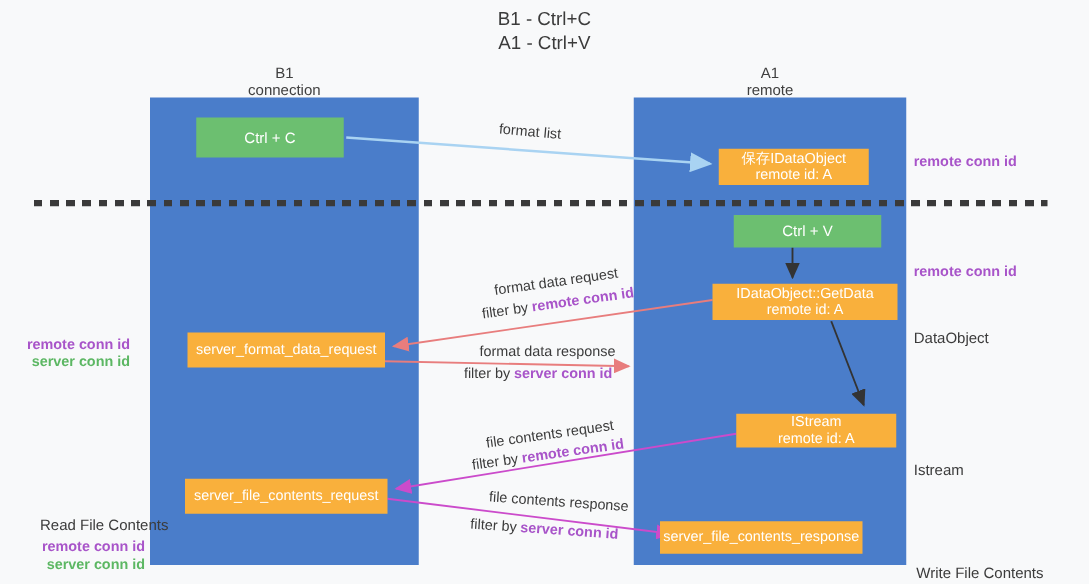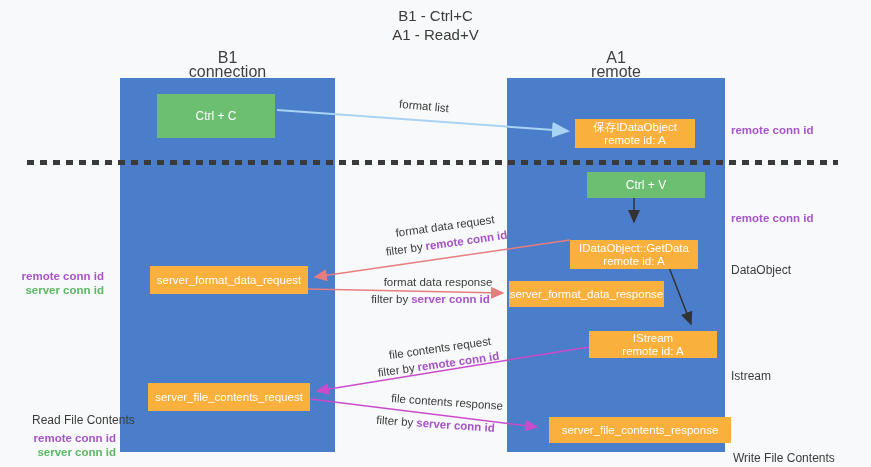--- a/index.html
+++ b/index.html
@@ -1,20 +1,20 @@
 <!DOCTYPE html>
 <html><head>
 <meta charset="utf-8">
 <style>
   html,body{margin:0;padding:0;background:#f8f9fa;}
   .canvas{position:relative;width:871px;height:467px;background:#f8f9fa;overflow:hidden;
           font-family:"Liberation Sans",sans-serif;color:#3b3b3b;}
   .title{position:absolute;left:0;top:6px;width:871px;text-align:center;
          font-size:15px;line-height:19px;color:#3b3b3b;}
-  .col-header{position:absolute;text-align:center;font-size:16px;line-height:14px;color:#3f3f3f;}
+  .col-header{position:absolute;text-align:center;font-size:12px;line-height:14px;color:#3f3f3f;}
   .lifeline{position:absolute;background:#4a7dca;top:78px;height:374px;}
   .dashline{position:absolute;left:27px;top:160px;width:811px;height:5px;
             background:repeating-linear-gradient(90deg,#3a3a3a 0 7px,transparent 7px 13px);}
   .box{position:absolute;display:flex;flex-direction:column;align-items:center;justify-content:center;
        color:#ffffff;font-size:11.5px;line-height:13px;text-align:center;white-space:nowrap;}
   .box.orange{background:#f9b03c;}
   .box.green{background:#6cbf70;font-size:12px;}
   .lbl{position:absolute;font-size:11.5px;color:#3b3b3b;white-space:nowrap;}
   .mid{transform:translate(-50%,-50%);}
   .rotneg{transform:translate(-50%,-50%) rotate(-8deg);}
@@ -28,21 +28,21 @@
   .side-group div{white-space:nowrap;}
   svg.arrows{position:absolute;left:0;top:0;width:871px;height:467px;pointer-events:none;}
 </style>
 </head>
 <body>
 
 <div class="canvas">
 
   <div class="title">
     <div>B1 - Ctrl+C</div>
-    <div>A1 - Read+V</div>
+    <div>A1 - Ctrl+V</div>
   </div>
 
   <div class="col-header" style="left:120px;top:51px;width:215px;">
     <div>B1</div>
     <div>connection</div>
   </div>
   <div class="col-header" style="left:507px;top:51px;width:218px;">
     <div>A1</div>
     <div>remote</div>
   </div>
@@ -69,49 +69,46 @@
     </defs>
     <line x1="277" y1="110" x2="568" y2="131" stroke="#a9d3f2" stroke-width="2" marker-end="url(#ah-blue)"></line>
     <line x1="570" y1="240" x2="315" y2="277" stroke="#e87d7d" stroke-width="1.5" marker-end="url(#ah-salmon)"></line>
     <line x1="308" y1="289" x2="503" y2="293" stroke="#e87d7d" stroke-width="1.5" marker-end="url(#ah-salmon)"></line>
     <line x1="634" y1="198" x2="634" y2="222" stroke="#333333" stroke-width="1.5" marker-end="url(#ah-black)"></line>
     <line x1="665" y1="257" x2="691" y2="324" stroke="#333333" stroke-width="1.5" marker-end="url(#ah-black)"></line>
     <line x1="589" y1="347" x2="317" y2="391" stroke="#cb4bcb" stroke-width="1.5" marker-end="url(#ah-magenta)"></line>
     <line x1="310" y1="399" x2="537" y2="427" stroke="#cb4bcb" stroke-width="1.5" marker-end="url(#ah-magenta)"></line>
   </svg>
 
-  <div class="box green" style="left:157px;top:94px;width:118px;height:44px;justify-content:center;">
+  <div class="box green" style="left:157px;top:94px;width:118px;height:32px;justify-content:center;">
     <div>Ctrl + C</div>
   </div>
   <div class="box orange" style="left:150px;top:266px;width:158px;height:28px;">
     <div>server_format_data_request</div>
   </div>
   <div class="box orange" style="left:148px;top:383px;width:162px;height:28px;">
     <div>server_file_contents_request</div>
   </div>
 
   <div class="box orange" style="left:575px;top:119px;width:120px;height:29px;">
     <div>保存IDataObject</div>
     <div>remote id: A</div>
   </div>
   <div class="box green" style="left:575px;top:172px;width:118px;height:26px;margin-left:12px;">
     <div>Ctrl + V</div>
   </div>
-  <div class="box orange" style="left:570px;top:240px;width:128px;height:29px;">
+  <div class="box orange" style="left:570px;top:227px;width:148px;height:29px;">
     <div>IDataObject::GetData</div>
     <div>remote id: A</div>
-  </div>
-  <div class="box orange" style="left:509px;top:281px;width:155px;height:26px;">
-    <div>server_format_data_response</div>
   </div>
   <div class="box orange" style="left:589px;top:331px;width:128px;height:27px;">
     <div>IStream</div>
     <div>remote id: A</div>
   </div>
-  <div class="box orange" style="left:549px;top:417px;width:182px;height:26px;">
+  <div class="box orange" style="left:528px;top:417px;width:162px;height:26px;">
     <div>server_file_contents_response</div>
   </div>
 
   <div class="lbl rotpos5" style="left:424px;top:106px;">format list</div>
 
   <div class="lbl rotneg" style="left:445px;top:226px;">format data request</div>
   <div class="lbl rotneg filter" style="left:448px;top:243px;">
     <span>filter by</span><span class="purple">remote conn id</span>
   </div>
 

